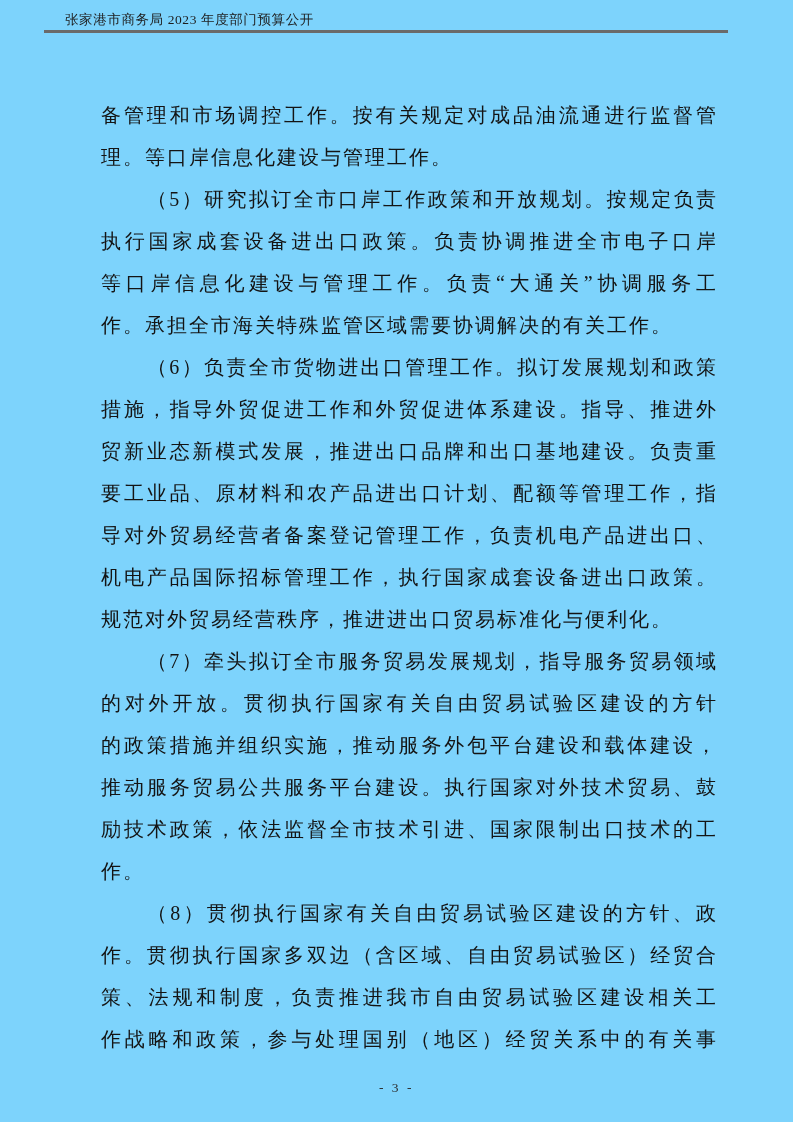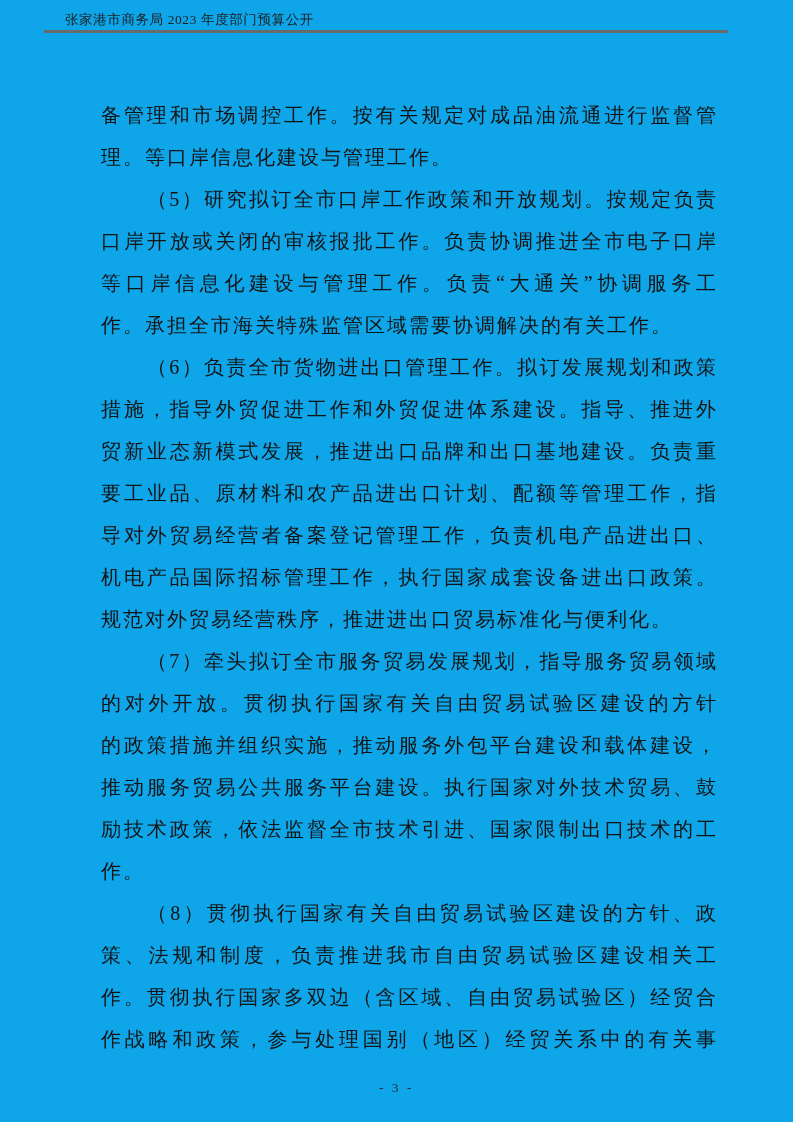--- a/index.html
+++ b/index.html
@@ -1,20 +1,20 @@
 <!DOCTYPE html>
 <html lang="zh"><head>
 <meta charset="utf-8">
 <style>
   html, body { margin: 0; padding: 0; background: #ffffff; }
   .page {
     position: relative;
     width: 793px;
     height: 1122px;
-    background: #0ea5e9;
+    background: #7dd3fc;
     font-family: "Liberation Serif", "DejaVu Serif", serif;
     color: #161616;
     overflow: hidden;
   }
   
   .hdr-text {
     position: absolute;
     left: 65px;
     top: 11px;
     font-size: 13.5px;
@@ -69,21 +69,21 @@
     <div class="hdr-rule"></div>
   </header>
 
   <main class="body-block">
       <div>
         <div class="tline just">备管理和市场调控工作。按有关规定对成品油流通进行监督管</div>
         <div class="tline">理。等口岸信息化建设与管理工作。</div>
       </div>
       <div>
         <div class="tline just ind">（5）研究拟订全市口岸工作政策和开放规划。按规定负责</div>
-        <div class="tline just">口岸开放或关闭的审核报批工作。负责协调推进全市电子口岸</div>
+        <div class="tline just">执行国家成套设备进出口政策。负责协调推进全市电子口岸</div>
         <div class="tline just">等口岸信息化建设与管理工作。负责“大通关”协调服务工</div>
         <div class="tline">作。承担全市海关特殊监管区域需要协调解决的有关工作。</div>
       </div>
       <div>
         <div class="tline just ind">（6）负责全市货物进出口管理工作。拟订发展规划和政策</div>
         <div class="tline just">措施，指导外贸促进工作和外贸促进体系建设。指导、推进外</div>
         <div class="tline just">贸新业态新模式发展，推进出口品牌和出口基地建设。负责重</div>
         <div class="tline just">要工业品、原材料和农产品进出口计划、配额等管理工作，指</div>
         <div class="tline just">导对外贸易经营者备案登记管理工作，负责机电产品进出口、</div>
         <div class="tline just">机电产品国际招标管理工作，执行国家成套设备进出口政策。</div>
@@ -92,22 +92,22 @@
       <div>
         <div class="tline just ind">（7）牵头拟订全市服务贸易发展规划，指导服务贸易领域</div>
         <div class="tline just">的对外开放。贯彻执行国家有关自由贸易试验区建设的方针</div>
         <div class="tline just">的政策措施并组织实施，推动服务外包平台建设和载体建设，</div>
         <div class="tline just">推动服务贸易公共服务平台建设。执行国家对外技术贸易、鼓</div>
         <div class="tline just">励技术政策，依法监督全市技术引进、国家限制出口技术的工</div>
         <div class="tline">作。</div>
       </div>
       <div>
         <div class="tline just ind">（8）贯彻执行国家有关自由贸易试验区建设的方针、政</div>
+        <div class="tline just">作。贯彻执行国家多双边（含区域、自由贸易试验区）经贸合</div>
         <div class="tline just">策、法规和制度，负责推进我市自由贸易试验区建设相关工</div>
-        <div class="tline just">作。贯彻执行国家多双边（含区域、自由贸易试验区）经贸合</div>
         <div class="tline just">作战略和政策，参与处理国别（地区）经贸关系中的有关事</div>
       </div>
     </main>
 
   <footer class="footer">
     <span>- 3 -</span>
   </footer>
 
 </div>
 

